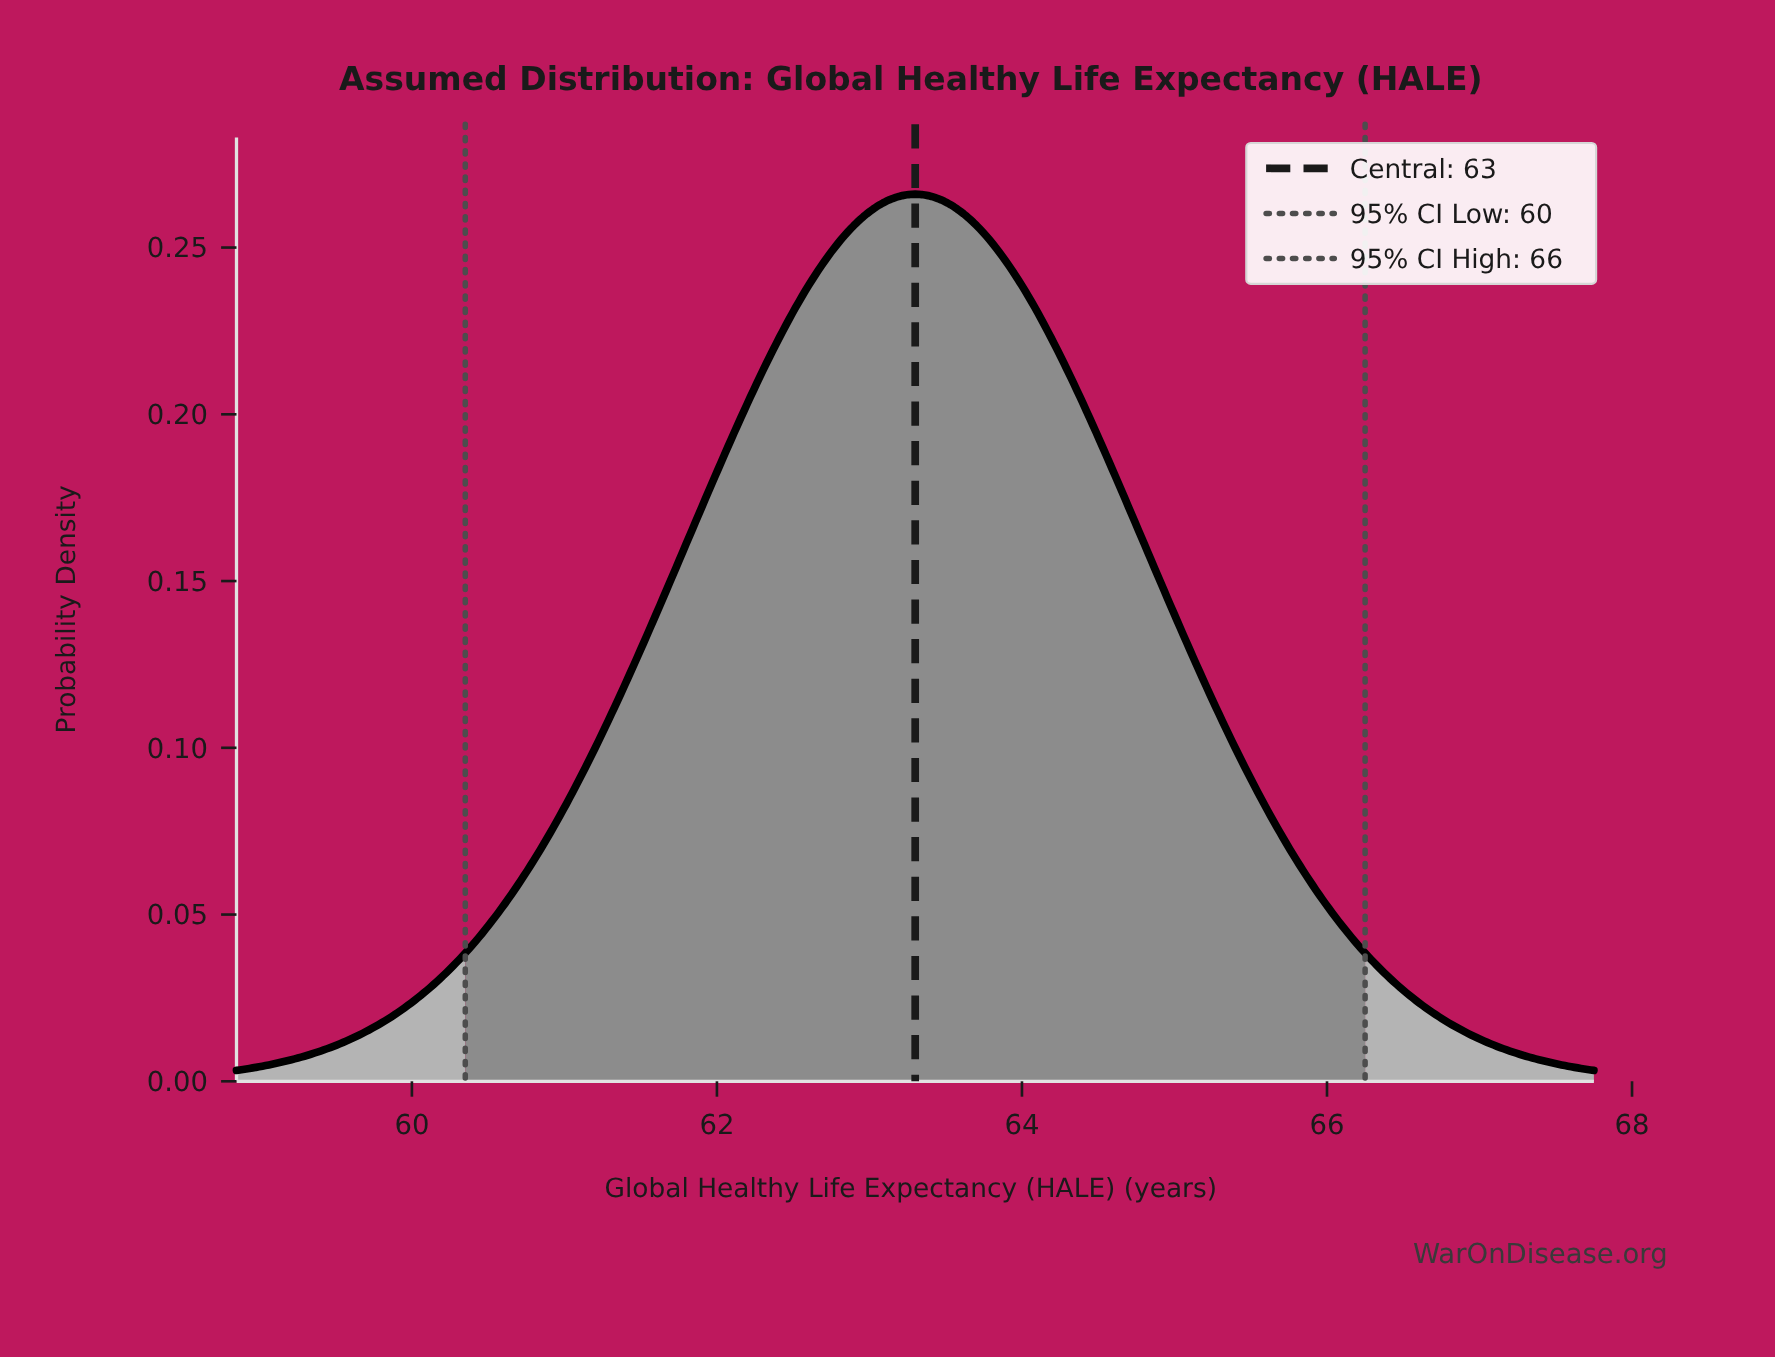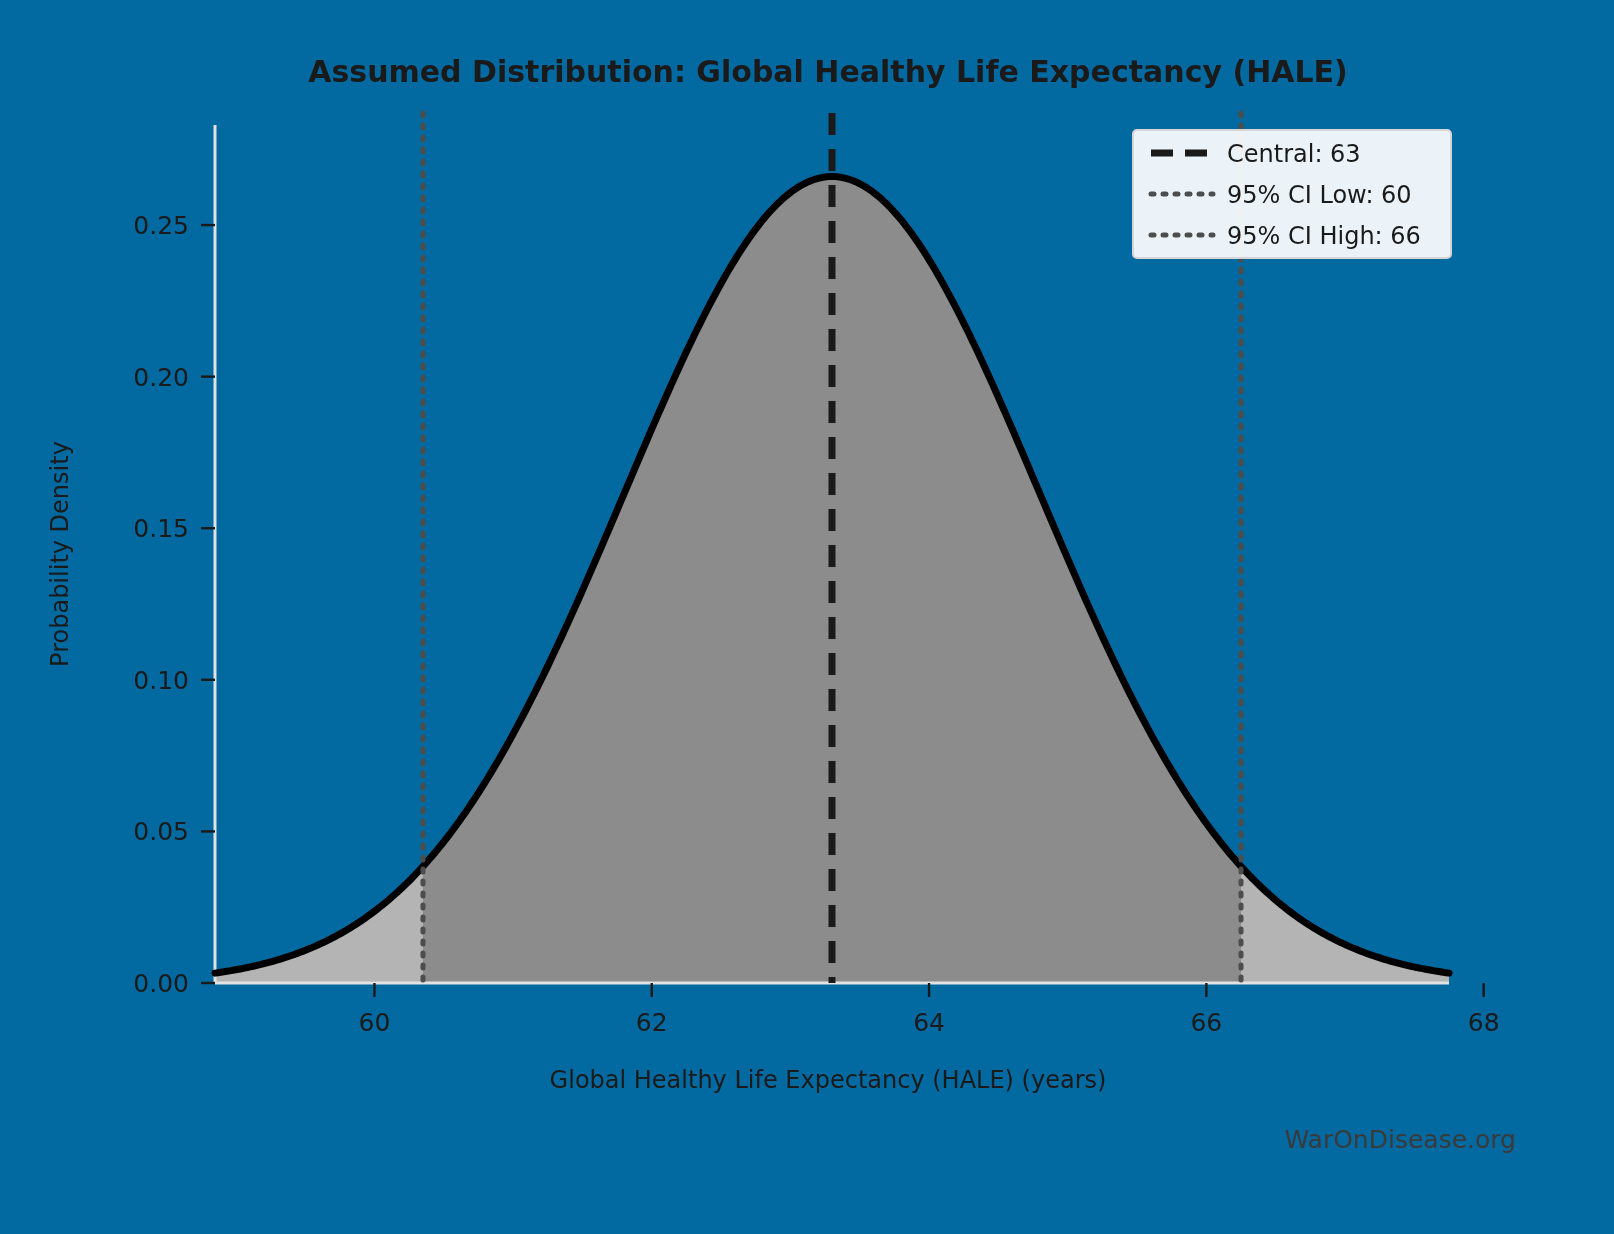--- a/index.html
+++ b/index.html
@@ -10,21 +10,21 @@
   body {
     width: 1614px;
     height: 1234px;
     font-family: "DejaVu Sans", sans-serif;
     overflow: hidden;
   }
   #figure {
     position: relative;
     width: 1614px;
     height: 1234px;
-    background: #0369a1;
+    background: #be185d;
   }
   #chart-svg {
     position: absolute;
     left: 0;
     top: 0;
     width: 1614px;
     height: 1234px;
     display: block;
   }
   .chart-title {

